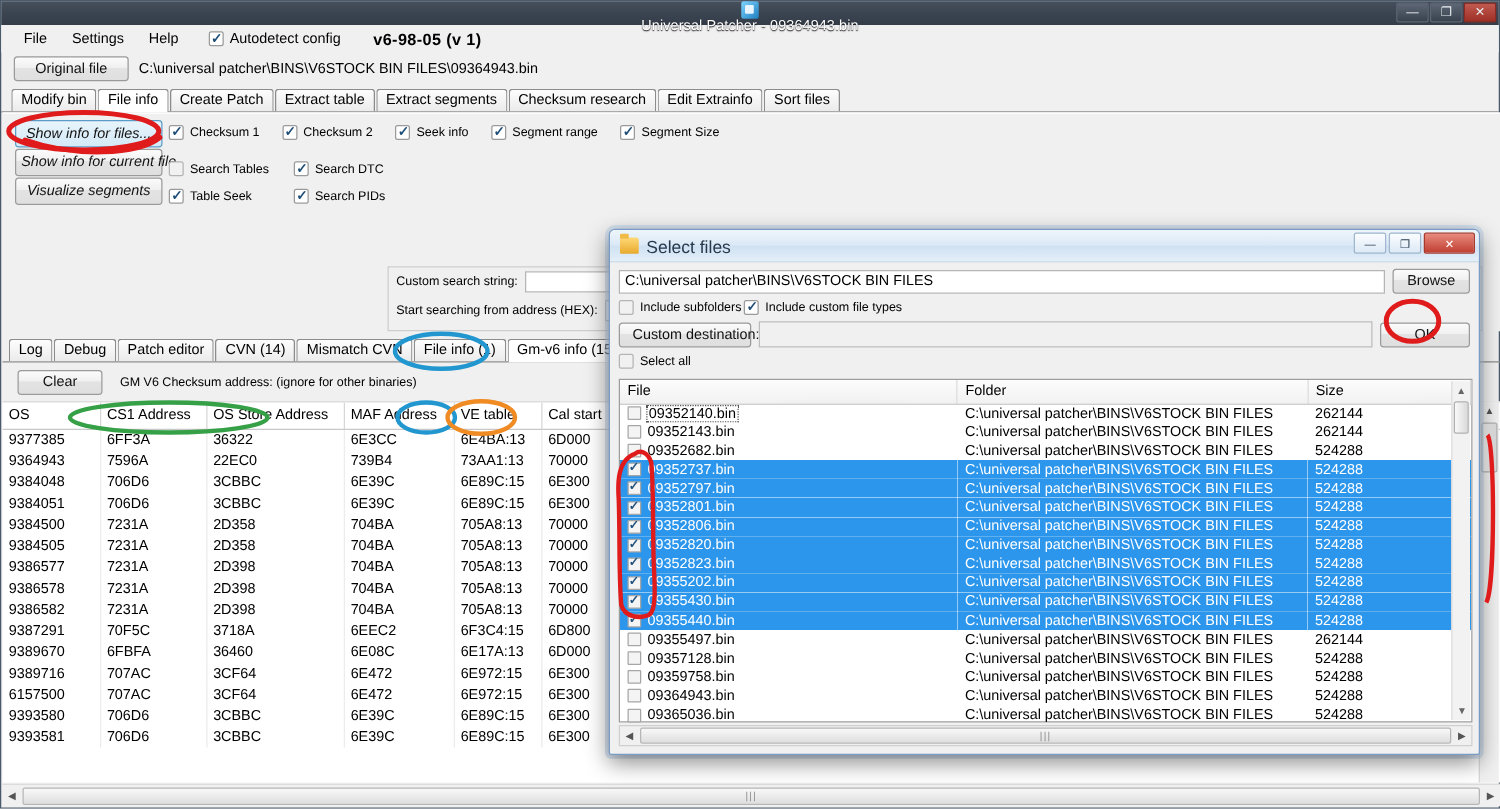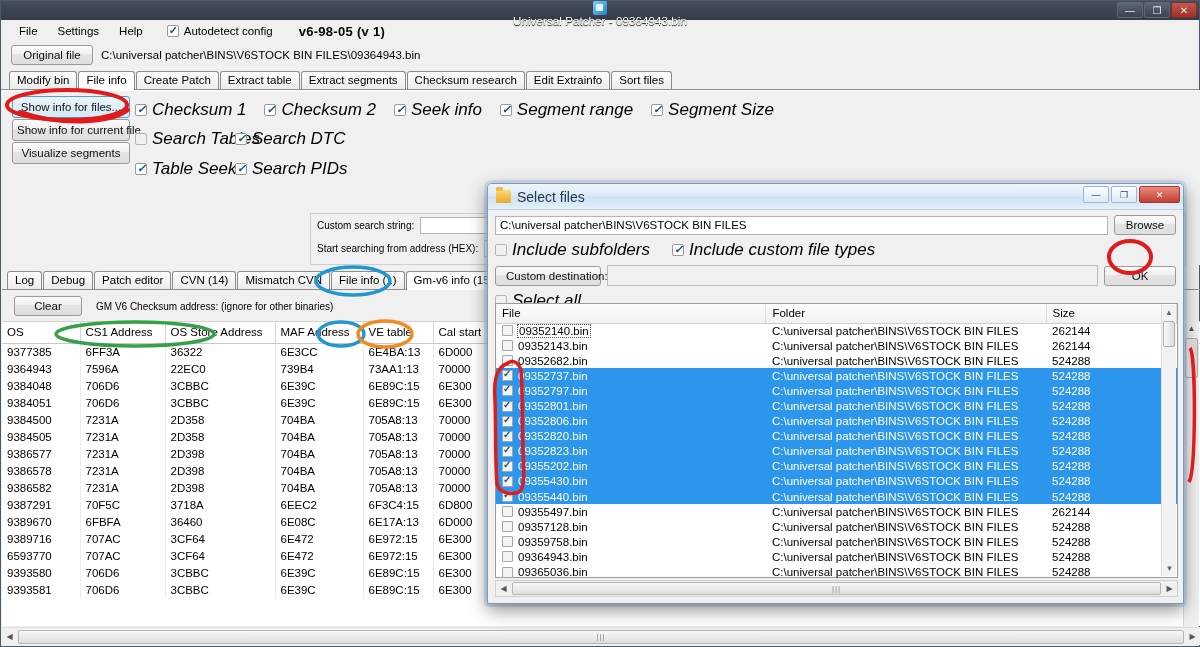--- a/index.html
+++ b/index.html
@@ -74,25 +74,25 @@
     padding:2px 7px 2px 7px; font-size:11.5px; margin-right:1px;
     border-radius:3px 3px 0 0; height:18px; white-space:nowrap;
   }
   .tab.active{ background:#ffffff; height:19px; position:relative; top:1px; font-weight:normal; }
 
   
   .panel{
     position:absolute; left:1px; top:89px; width:1198px; height:175px;
     background:#f0f0f0; border-top:1px solid #fff;
   }
-  .btn-col{ position:absolute; left:10px; top:5px; display:flex;flex-direction:column; gap:1px; }
+  .btn-col{ position:absolute; left:10px; top:5px; display:flex;flex-direction:column; gap:1px;font-style:italic; }
   .btn-col .btn{ width:118px; padding:4px 4px; }
   .btn-col .btn.sel{ border-color:#5a9cc8; background:linear-gradient(180deg,#e8f4fb,#d4eaf7); }
 
-  .chk{ display:inline-flex; align-items:center; gap:5px; font-size:17px; white-space:nowrap;font-style:italic; }
+  .chk{ display:inline-flex; align-items:flex-end; gap:5px; font-size:10px; white-space:nowrap; }
   .cbox{
     width:12px;height:12px; border:1px solid #9a9a9a; background:#fff;
     border-radius:2px; position:relative; flex:0 0 auto;
     display:inline-block;
   }
   .cbox.checked:after{
     content:"✓"; position:absolute; left:1px; top:-2px;
     font-size:11px; color:#1f4e79; font-weight:bold;
   }
   .cbox.dim{ background:#f1f1f1; border-color:#b4b4b4; }
@@ -253,21 +253,21 @@
     <div class="mi">Settings</div>
     <div class="mi">Help</div>
     <label class="menu-chk">
       <span class="cbox checked"></span>
       <span>Autodetect config</span>
     </label>
     <div class="version">v6-98-05 (v 1)</div>
   </div>
 
   <div class="filerow">
-    <div class="btn" style="width:82px">Original file</div>
+    <div class="btn" style="width:92px">Original file</div>
     <div class="path-text">C:\universal patcher\BINS\V6STOCK BIN FILES\09364943.bin</div>
   </div>
 
   <div class="tabstrip">
     <div class="tab">Modify bin</div>
     <div class="tab active">File info</div>
     <div class="tab">Create Patch</div>
     <div class="tab">Extract table</div>
     <div class="tab">Extract segments</div>
     <div class="tab">Checksum research</div>
@@ -500,21 +500,21 @@
             <td>9389716</td>
             <td>707AC</td>
             <td>3CF64</td>
             <td>6E472</td>
             <td>6E972:15</td>
             <td>6E300</td>
             <td>3C0B0A28</td>
             <td>6E8EE:6,6E5E</td>
           </tr>
           <tr>
-            <td>6593770</td>
+            <td>6157500</td>
             <td>707AC</td>
             <td>3CF64</td>
             <td>6E472</td>
             <td>6E972:15</td>
             <td>6E300</td>
             <td>3C0B0A28</td>
             <td>6E8EE:6,6E5E</td>
           </tr>
           <tr>
             <td>9393580</td>
@@ -561,21 +561,21 @@
       <div class="dlg-btn">❐</div>
       <div class="dlg-btn close">✕</div>
     </div>
   </div>
 
   <div class="dlg-body">
     <div class="dlg-row">
       <div class="pathfield">C:\universal patcher\BINS\V6STOCK BIN FILES</div>
       <div class="btn browse">Browse</div>
     </div>
-    <div class="dlg-row" style="gap:22px">
+    <div class="dlg-row" style="gap:2px">
       <label class="chk">
         <span class="cbox dim"></span>
         <span>Include subfolders</span>
         </label>
       <label class="chk">
         <span class="cbox checked"></span>
         <span>Include custom file types</span>
         </label>
     </div>
     <div class="dlg-row">

